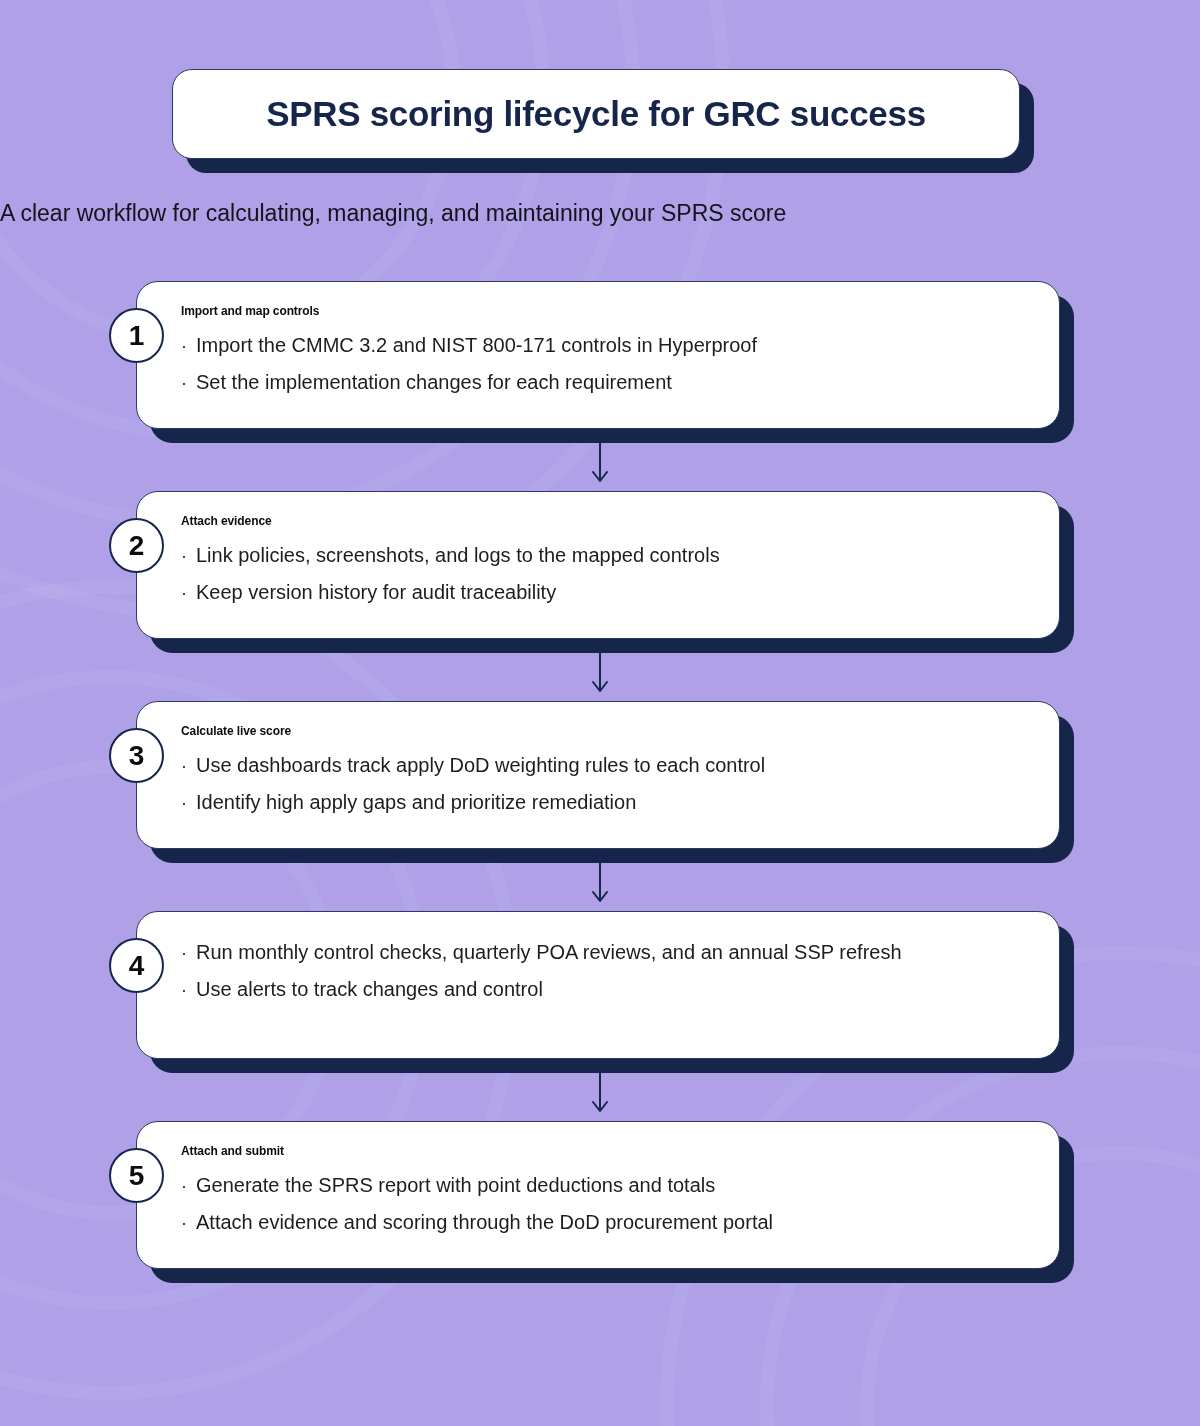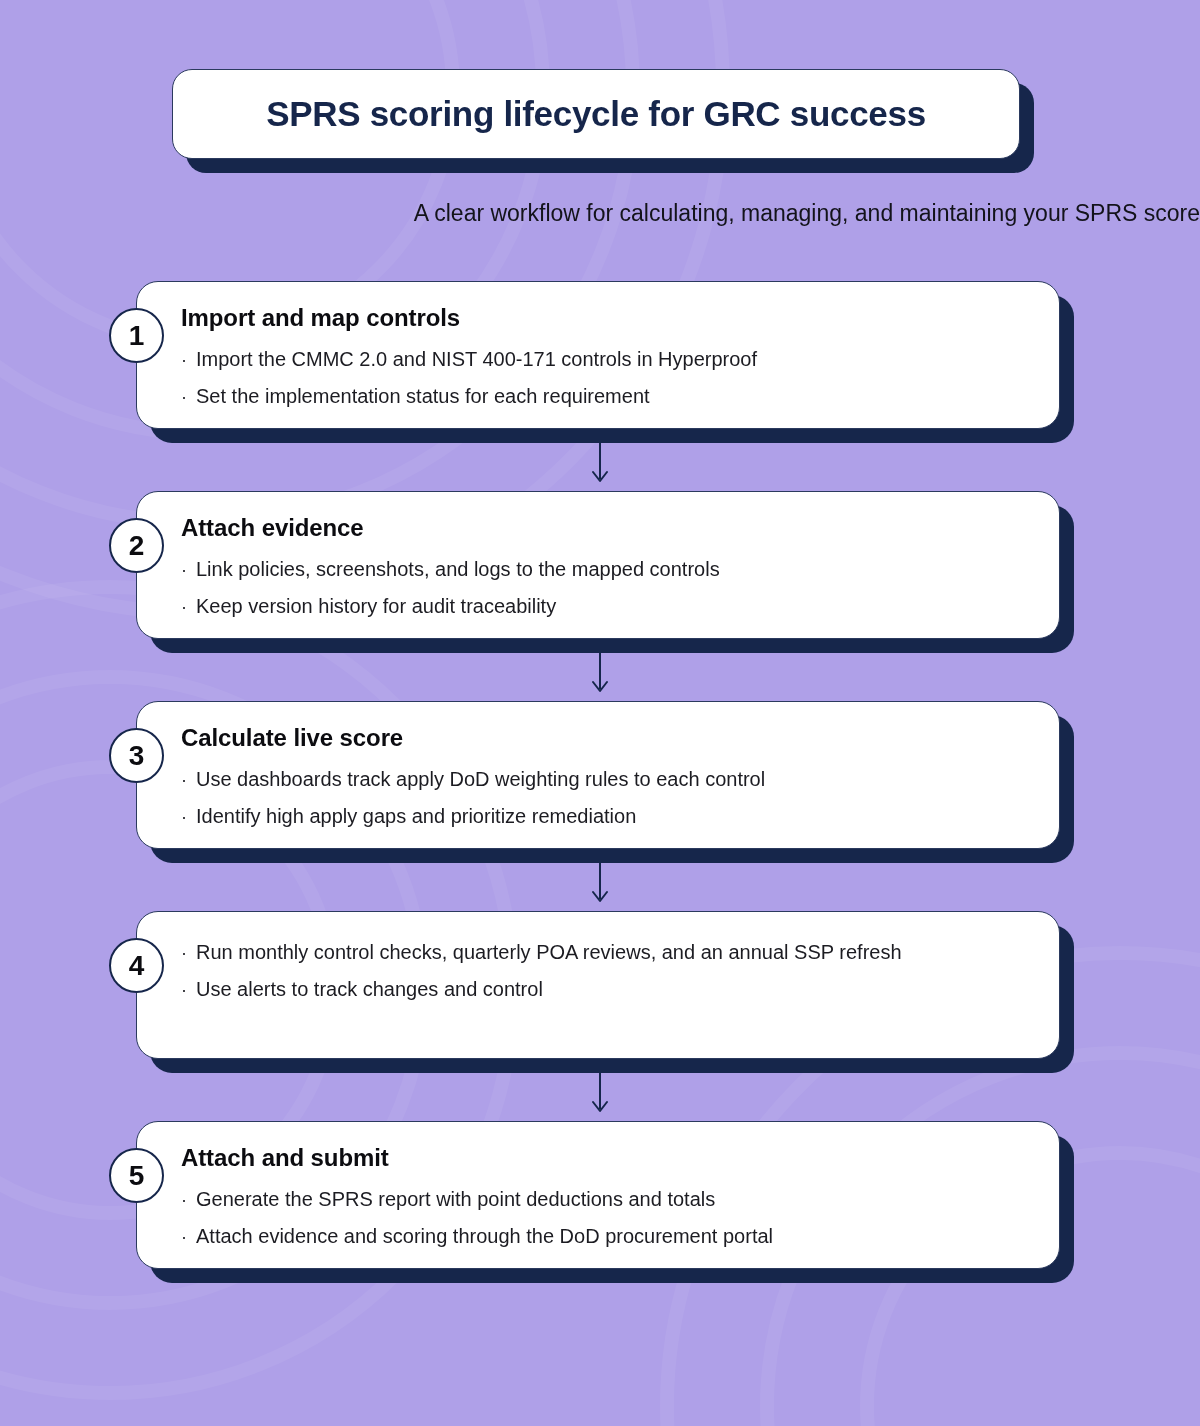--- a/index.html
+++ b/index.html
@@ -86,21 +86,21 @@
     color: #16264b;
     letter-spacing: -0.3px;
     white-space: nowrap;
   }
 
   .subtitle {
     position: absolute;
     left: 0;
     top: 200px;
     width: 1200px;
-    text-align: right;
+    text-align: left;
     font-size: 23px;
     color: #13131a;
     font-weight: 400;
   }
 
   
   .steps {
     position: absolute;
     left: 0;
     top: 281px;
@@ -148,21 +148,21 @@
     display: flex;
     align-items: center;
     justify-content: center;
     font-size: 28px;
     font-weight: 700;
     color: #0c0c10;
     z-index: 3;
   }
 
   .step-title {
-    font-size: 24px;
+    font-size: 12px;
     font-weight: 700;
     color: #0c0c10;
     margin-bottom: 9px;
     letter-spacing: -0.1px;
   }
 
   .bullets { list-style: none; }
   .bullets li {
     font-size: 20px;
     color: #1c1c22;
@@ -220,25 +220,25 @@
   <div class="steps" id="steps-container">
       <div class="step-block">
         <div class="card-wrap">
           <div class="card-shadow"></div>
           <div class="card">
             <div class="badge">1</div>
             <div class="step-title">Import and map controls</div>
             <ul class="bullets">
               <li>
                 <span class="dot">·</span>
-                <span>Import the CMMC 2.0 and NIST 400-171 controls in Hyperproof</span>
-              </li>
-              <li>
-                <span class="dot">·</span>
-                <span>Set the implementation status for each requirement</span>
+                <span>Import the CMMC 3.2 and NIST 800-171 controls in Hyperproof</span>
+              </li>
+              <li>
+                <span class="dot">·</span>
+                <span>Set the implementation changes for each requirement</span>
               </li>
             </ul>
           </div>
         </div>
       </div>
       <div class="connector">
         <svg width="28" height="62" viewBox="0 0 28 62" xmlns="http://www.w3.org/2000/svg">
           <line x1="14" y1="0" x2="14" y2="50" stroke="#16264b" stroke-width="2"></line>
           <path d="M7 43 L14 52 L21 43" fill="none" stroke="#16264b" stroke-width="2" stroke-linecap="round" stroke-linejoin="round"></path>
         </svg>

